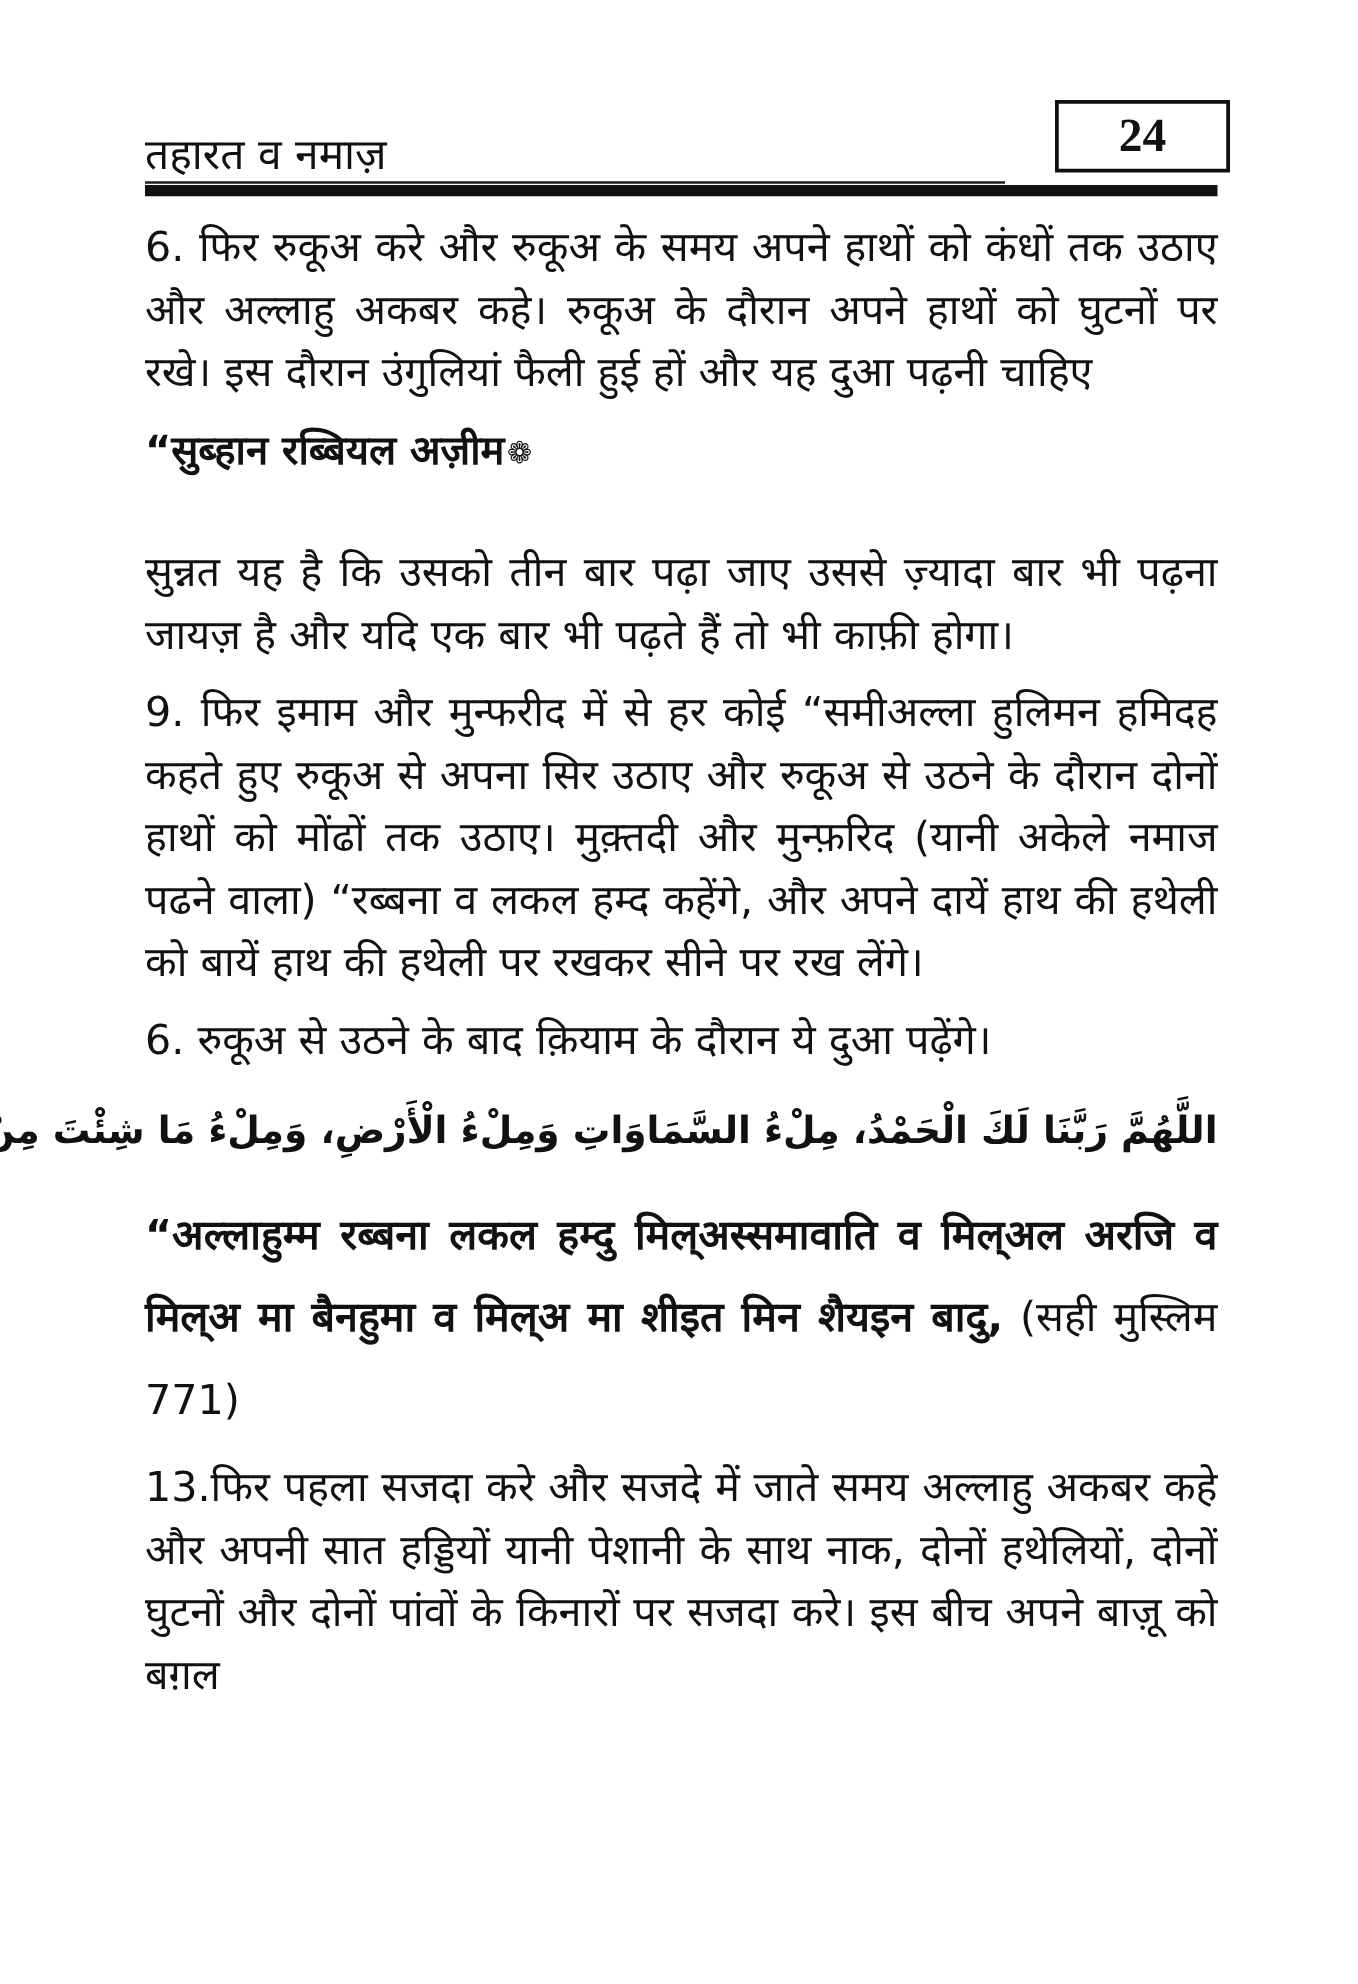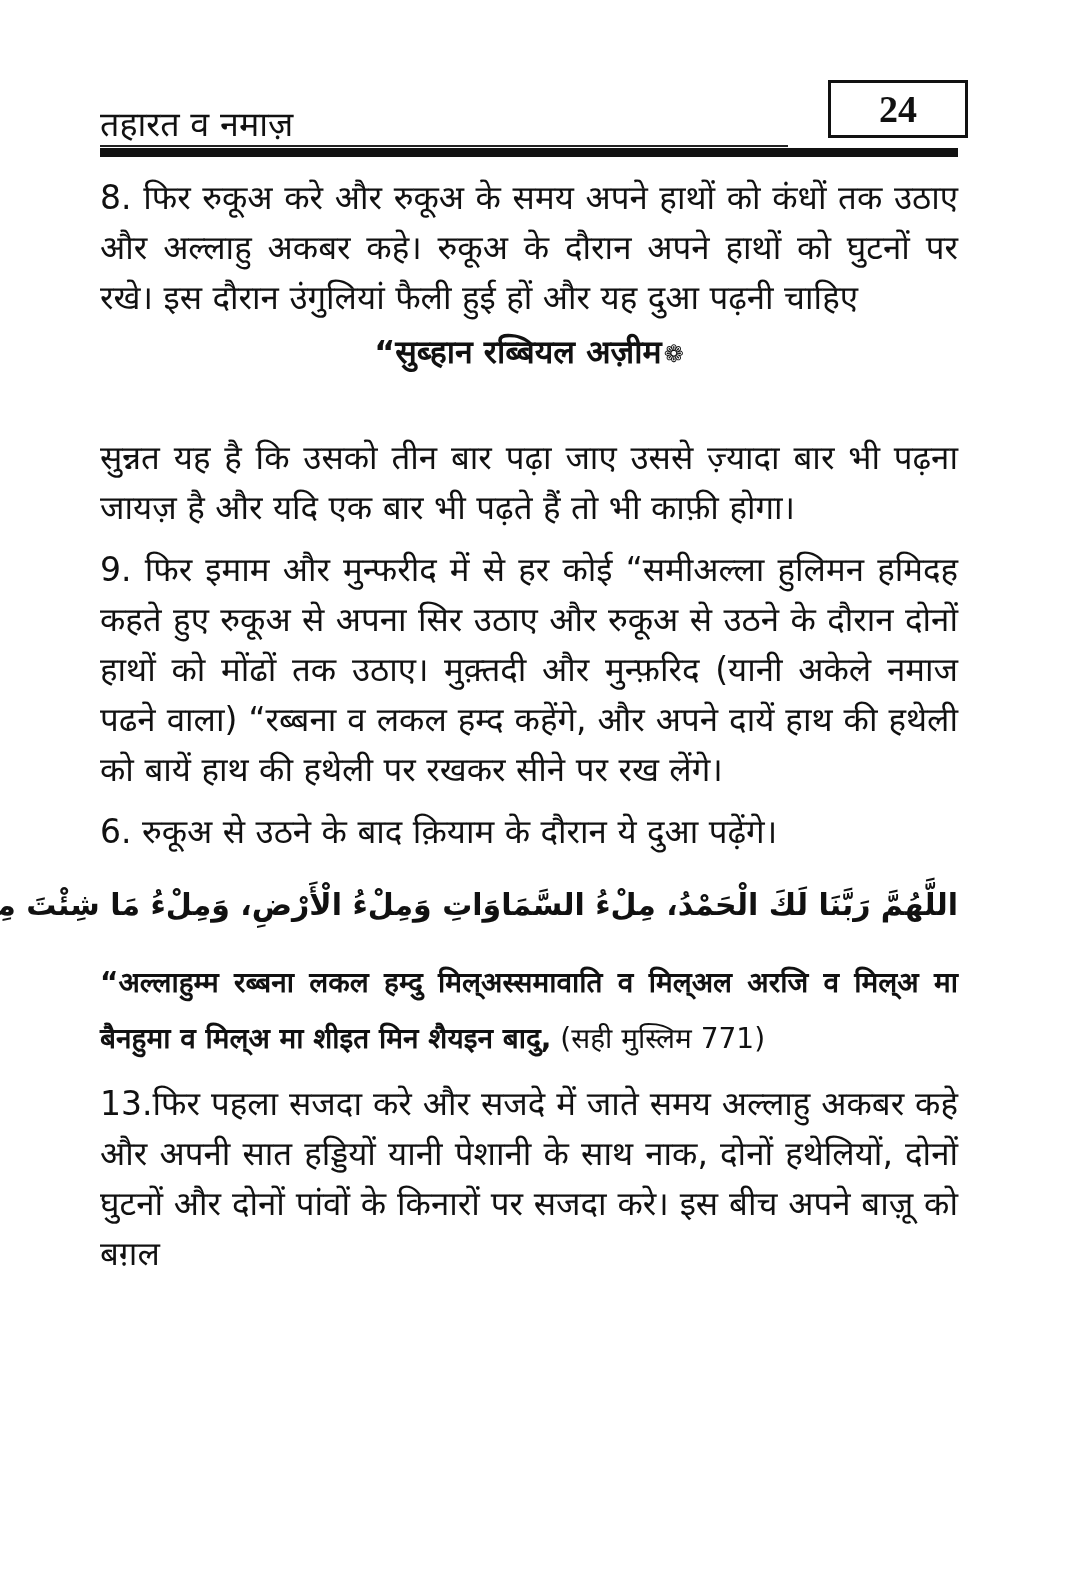--- a/index.html
+++ b/index.html
@@ -10,21 +10,21 @@
     body {
       width: 1086px;
       height: 1587px;
       position: relative;
       overflow: hidden;
       color: #111111;
       font-family: "DejaVu Sans", "Liberation Sans", sans-serif;
     }
     .page {
       position: absolute;
-      left: 100px;
+      left: 116px;
       top: 80px;
       width: 858px;
     }
     
     .header {
       position: relative;
       height: 80px;
     }
     .running-title {
       position: absolute;
@@ -80,21 +80,20 @@
       margin: 0;
     }
     .para.spaced { margin-top: 12px; }
     .dua-row {
       display: flex;
       align-items: center;
       justify-content: space-between;
       height: 58px;
       margin-top: 6px;
       margin-bottom: 46px;
-      flex-direction: column;
     }
     .dua-translit {
       font-weight: bold;
       font-size: 32px;
       white-space: nowrap;
     }
     .ornament {
       display: inline-block;
       font-size: 24px;
       margin-left: 2px;
@@ -111,22 +110,22 @@
       margin-right: 190px;
     }
     .arabic-line {
       text-align: center;
       font-size: 30px;
       line-height: 60px;
       margin: 18px 0 20px 0;
     }
     .bold-translit {
       font-weight: bold;
-      font-size: 28px;
-      line-height: 56px;
+      font-size: 33px;
+      line-height: 66px;
       text-align: justify;
       margin: 0;
     }
     .ref {
       font-weight: normal;
     }
   </style>
 </head>
 <body>
 
@@ -136,21 +135,21 @@
     <div class="running-title">तहारत व नमाज़</div>
     <div class="title-rule"></div>
     <div class="thick-bar"></div>
     <div class="page-number-box">
       <span>24</span>
     </div>
   </div>
 
   <div class="content">
 
-    <p class="para">8. फिर रुकूअ करे और रुकूअ के समय अपने हाथों को कंधों तक उठाए और अल्लाहु अकबर कहे। रुकूअ के दौरान अपने हाथों को घुटनों पर रखे। इस दौरान उंगुलियां फैली हुई हों और यह दुआ पढ़नी चाहिए</p>
+    <p class="para">6. फिर रुकूअ करे और रुकूअ के समय अपने हाथों को कंधों तक उठाए और अल्लाहु अकबर कहे। रुकूअ के दौरान अपने हाथों को घुटनों पर रखे। इस दौरान उंगुलियां फैली हुई हों और यह दुआ पढ़नी चाहिए</p>
 
     <div class="dua-row">
       <span class="dua-translit">
         <span>“सुब्हान रब्बियल अज़ीम</span><span class="ornament">❁</span>
       </span>
     </div>
 
     <p class="para">सुन्नत यह है कि उसको तीन बार पढ़ा जाए उससे ज़्यादा बार भी पढ़ना जायज़ है और यदि एक बार भी पढ़ते हैं तो भी काफ़ी होगा।</p>
 
     <p class="para spaced">9. फिर इमाम और मुन्फरीद में से हर कोई “समीअल्ला हुलिमन हमिदह कहते हुए रुकूअ से अपना सिर उठाए और रुकूअ से उठने के दौरान दोनों हाथों को मोंढों तक उठाए। मुक़्तदी और मुन्फ़रिद (यानी अकेले नमाज पढने वाला) “रब्बना व लकल हम्द कहेंगे, और अपने दायें हाथ की हथेली को बायें हाथ की हथेली पर रखकर सीने पर रख लेंगे।</p>

